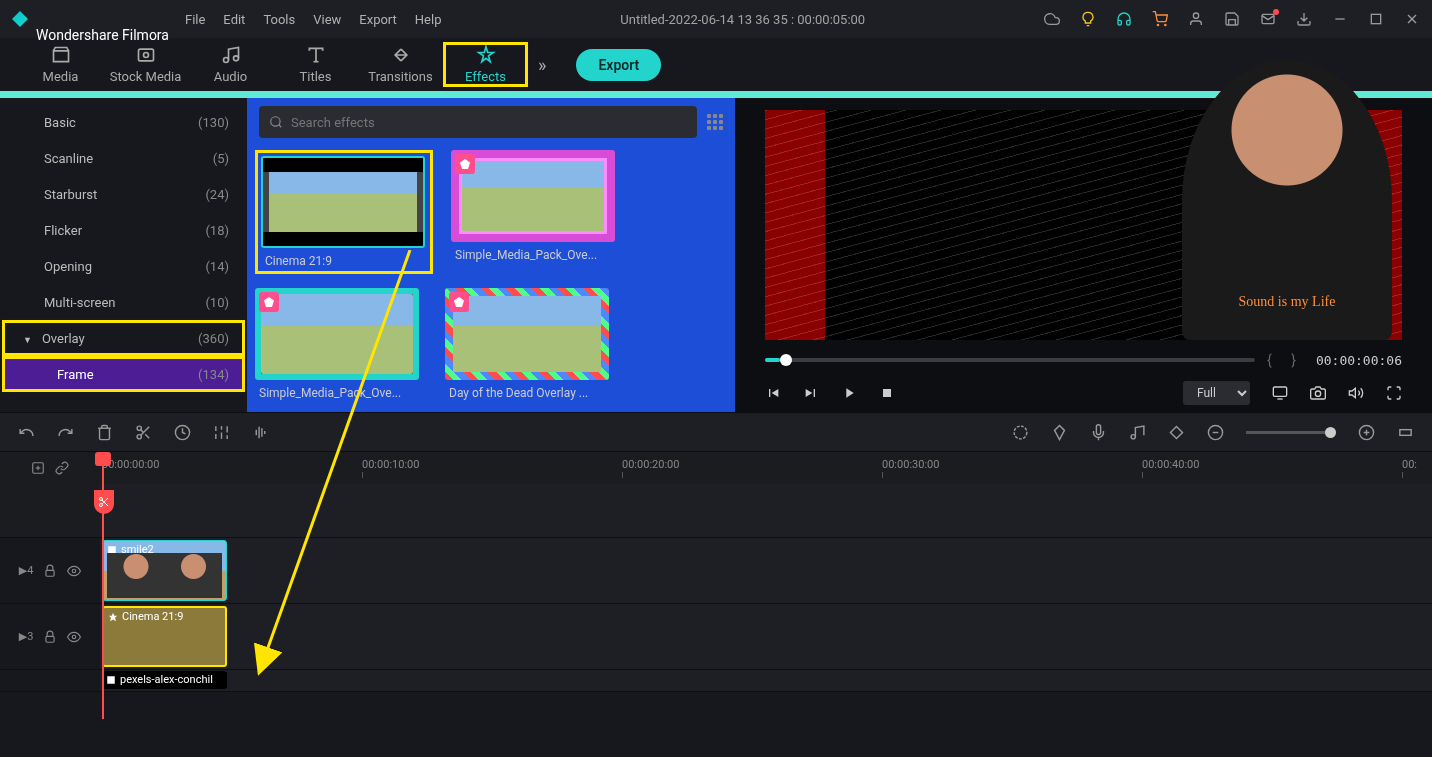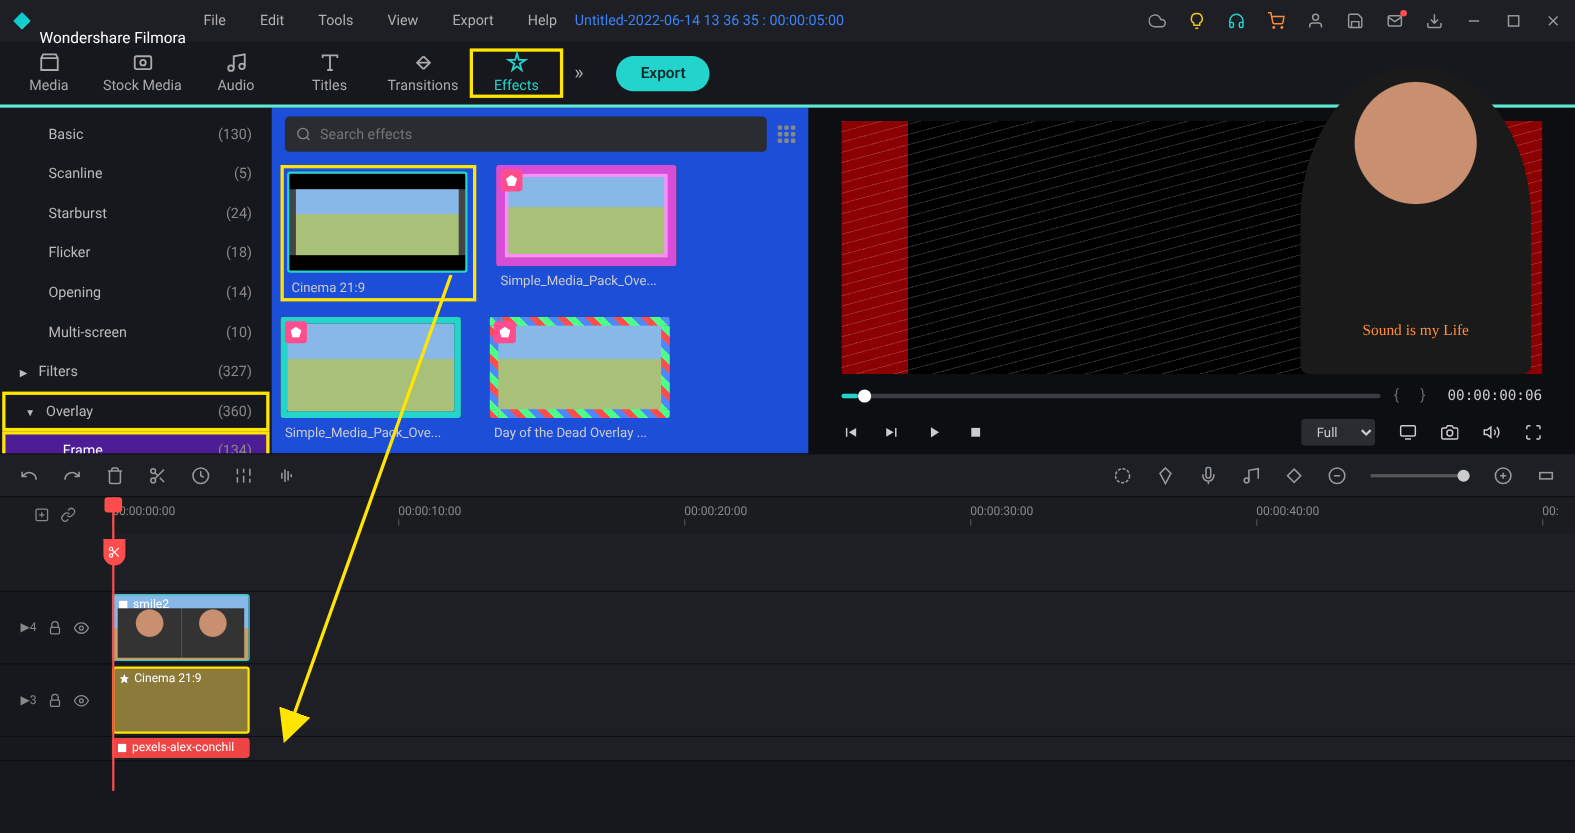--- a/index.html
+++ b/index.html
@@ -2,32 +2,32 @@
 <html><head>
 <meta charset="utf-8">
 <style>
 * { margin: 0; padding: 0; box-sizing: border-box; font-family: -apple-system, Segoe UI, Roboto, sans-serif; }
 body { background: #16181d; color: #c8c8c8; width: 1432px; height: 757px; overflow: hidden; position: relative; }
 
 .titlebar { height: 38px; background: #1d1f24; display: flex; align-items: center; padding: 0 12px; gap: 16px; }
 .logo { display: flex; align-items: center; gap: 8px; }
 .logo-icon { width: 16px; height: 16px; background: linear-gradient(135deg,#00c4cc,#23d4cc); clip-path: polygon(50% 0,100% 50%,50% 100%,0 50%); }
 .logo-text { color: #fff; font-size: 14px; margin-top: 32px; }
-.menu { display: flex; gap: 31px; font-size: 13px; }
+.menu { display: flex; gap: 18px; font-size: 13px; }
 .menu span { color: #b0b0b0; cursor: pointer; }
-.title-doc { flex: 1; font-size: 13px; color: #3b82f6; }
+.title-doc { flex: 1; text-align: center; font-size: 13px; color: #a3a3a3; }
 .title-icons { display: flex; gap: 20px; align-items: center; }
 .title-icons svg, .title-icons span { width: 16px; height: 16px; color: #999; cursor: pointer; }
 .ico-bulb { color: #f5c518 !important; }
 .ico-hp { color: #23d4cc !important; }
 .ico-cart { color: #ff8c3b !important; }
 .ico-mail { position: relative; }
 .ico-mail::after { content:''; position:absolute; top:-2px; right:-3px; width:6px; height:6px; background:#ff4d4d; border-radius:50%; }
 
-.maintabs { height: 60px; background: #16181d; display: flex; align-items: center; padding: 0 2px; border-bottom: 3px solid #5eead4; }
+.maintabs { height: 60px; background: #16181d; display: flex; align-items: center; padding: 0 18px; border-bottom: 7px solid #5eead4; }
 .tabitem { width: 85px; display: flex; flex-direction: column; align-items: center; gap: 4px; font-size: 13px; color: #aaa; cursor: pointer; }
 .tabitem svg { width: 20px; height: 20px; }
 .tabitem.active { color: #23d4cc; }
 .tab-hl { border: 3px solid #ffe500; }
 .more { margin-left: 10px; font-size: 18px; color: #aaa; cursor: pointer; }
 .export-btn { margin-left: 30px; background: #23d4cc; color: #0d2b2a; border: none; border-radius: 18px; padding: 8px 22px; font-size: 14px; font-weight: 600; cursor: pointer; }
 
 .workspace { height: 314px; display: flex; }
 .sidebar { width: 247px; background: #16181d; overflow: hidden; padding-top: 6px; }
 .side-item { height: 36px; display: flex; align-items: center; justify-content: space-between; padding: 0 18px 0 44px; font-size: 13px; color: #bbb; cursor: pointer; }
@@ -96,21 +96,21 @@
 .tracks { position: relative; }
 .track { height: 66px; display: flex; border-bottom: 1px solid #0d0e11; }
 .track.empty { height: 54px; background: #1a1c20; }
 .track-lane { flex: 1; position: relative; background: #1d1f24; }
 .clip { position: absolute; top: 2px; bottom: 2px; border-radius: 3px; overflow: hidden; font-size: 11px; color: #fff; }
 .clip-label { position: absolute; top: 2px; left: 4px; display: flex; align-items: center; gap: 4px; }
 .clip-smile { left: 2px; width: 125px; background: linear-gradient(#87b8e8 50%, #c0a068 50%); border:1px solid #23d4cc; }
 .clip-smile .kids { position:absolute; inset:12px 4px 2px; display:flex; }
 .clip-smile .kids span { flex:1; background: radial-gradient(circle at 50% 30%, #c89070 0 12px, #333 13px 100%); }
 .clip-cinema { left: 2px; width: 125px; background: #8b7a3a; border: 2px solid #ffe500; }
-.clip-pexels { left: 2px; width: 125px; background: #ef4444; }
+.clip-pexels { left: 2px; width: 125px; background: #000000; }
 
 .arrow-annot { position: absolute; z-index: 20; pointer-events: none; }
 </style>
 </head>
 <body>
 
 <div class="titlebar">
   <div class="logo">
     <div class="logo-icon"></div>
     <span class="logo-text">Wondershare Filmora</span>
@@ -231,24 +231,20 @@
         <span>Flicker</span>
         <span class="cnt">(18)</span>
       </div>
     <div class="side-item">
         <span>Opening</span>
         <span class="cnt">(14)</span>
       </div>
     <div class="side-item">
         <span>Multi-screen</span>
         <span class="cnt">(10)</span>
-      </div>
-    <div class="side-item parent">
-        <span><span class="tri">▶</span><span>Filters</span></span>
-        <span class="cnt">(327)</span>
       </div>
     <div class="side-item parent hl-yellow">
         <span><span class="tri">▼</span><span>Overlay</span></span>
         <span class="cnt">(360)</span>
       </div>
     <div class="side-item selected hl-yellow" style="padding-left:52px">
         <span>Frame</span>
         <span class="cnt">(134)</span>
       </div>
   </div>

